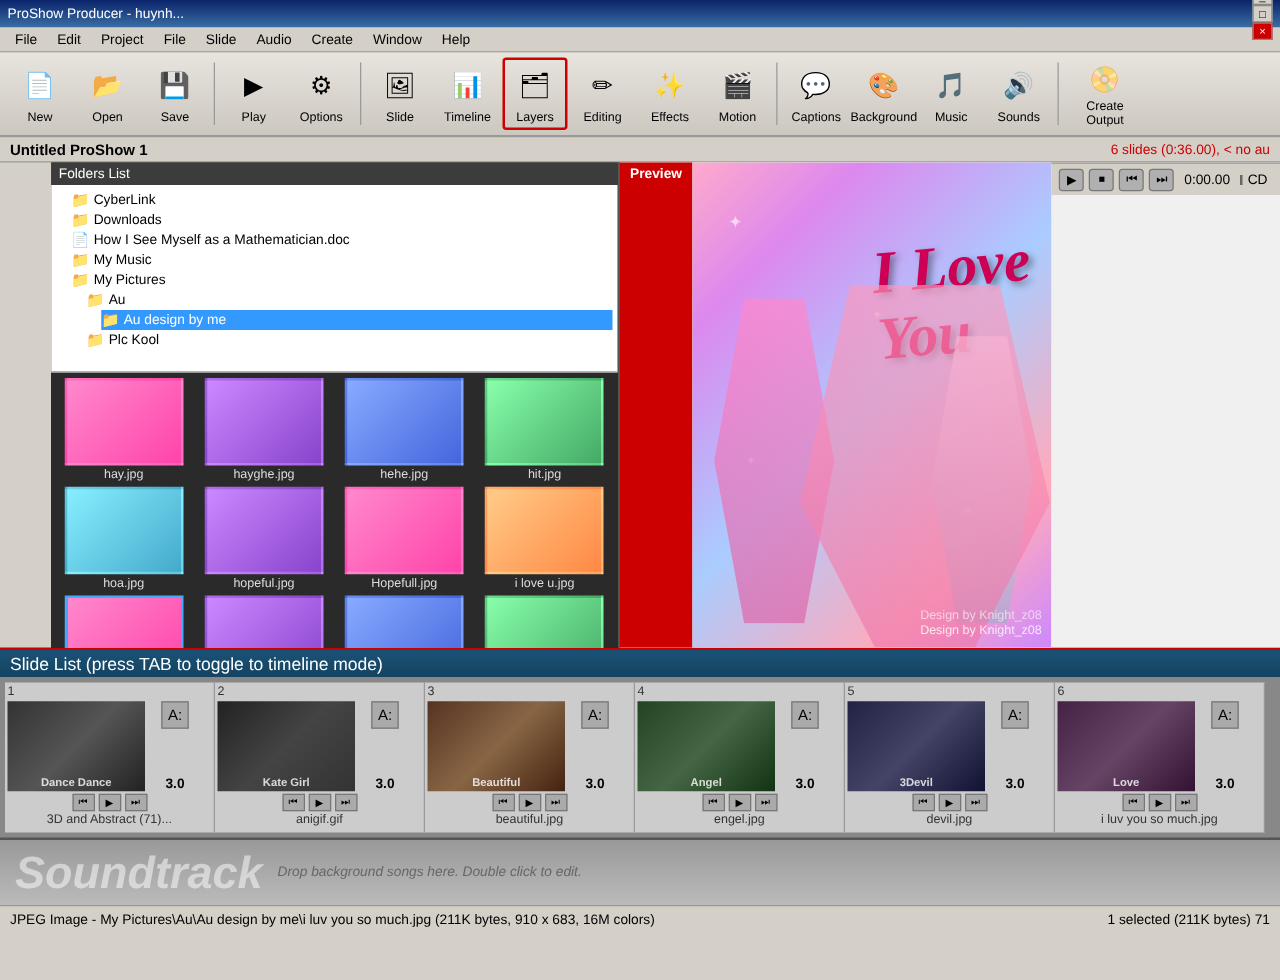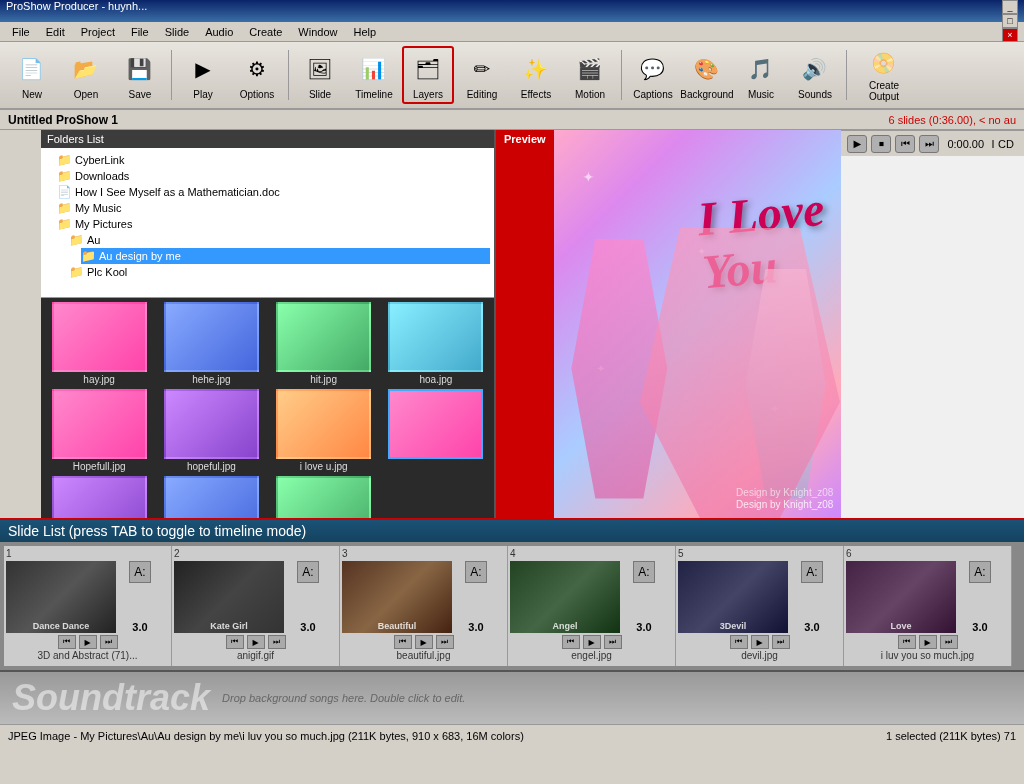--- a/index.html
+++ b/index.html
@@ -1,19 +1,19 @@
 <!DOCTYPE html>
 <html><head>
   <meta charset="utf-8">
   <style>
     * { margin: 0; padding: 0; box-sizing: border-box; }
     body { width: 1024px; height: 784px; background: #d4d0c8; font-family: 'Segoe UI', Tahoma, Arial, sans-serif; font-size: 11px; overflow: hidden; user-select: none; }
 
     
-    #title-bar { background: linear-gradient(to bottom, #0a246a, #3a6ea5); color: white; height: 22px; display: flex; align-items: flex-start; justify-content: space-between; padding: 0 6px; }
+    #title-bar { background: linear-gradient(to bottom, #0a246a, #3a6ea5); color: white; height: 22px; display: flex; align-items: center; justify-content: space-between; padding: 0 6px; }
     .title-btn { width: 16px; height: 14px; background: #d4d0c8; border: 1px solid #888; font-size: 9px; display: flex; align-items: center; justify-content: center; cursor: pointer; color: #000; }
 
     
     #menu-bar { background: #d4d0c8; height: 20px; display: flex; align-items: center; padding: 0 4px; border-bottom: 1px solid #999; }
     .menu-item { padding: 2px 8px; cursor: pointer; font-size: 11px; }
 
     
     #toolbar { background: linear-gradient(to bottom, #e8e4de, #ccc8c0); height: 68px; display: flex; align-items: center; padding: 4px 6px; border-bottom: 2px solid #999; gap: 2px; }
     .toolbar-btn { display: flex; flex-direction: column; align-items: center; justify-content: center; width: 52px; height: 58px; cursor: pointer; padding: 2px; }
     .toolbar-icon { width: 36px; height: 36px; display: flex; align-items: center; justify-content: center; font-size: 20px; }
@@ -236,38 +236,42 @@
         <span>Plc Kool</span>
       </div>
     </div>
 
     <div id="thumb-grid">
       <div class="thumb-item">
         <div class="thumb-img tb-pink"></div>
         <span class="thumb-label">hay.jpg</span>
       </div>
       <div class="thumb-item">
+        <div class="thumb-img tb-purple"></div>
+        <span class="thumb-label">hayghe.jpg</span>
+      </div>
+      <div class="thumb-item">
         <div class="thumb-img tb-blue"></div>
         <span class="thumb-label">hehe.jpg</span>
       </div>
       <div class="thumb-item">
         <div class="thumb-img tb-green"></div>
         <span class="thumb-label">hit.jpg</span>
       </div>
       <div class="thumb-item">
         <div class="thumb-img tb-cyan"></div>
         <span class="thumb-label">hoa.jpg</span>
       </div>
       <div class="thumb-item">
+        <div class="thumb-img tb-purple"></div>
+        <span class="thumb-label">hopeful.jpg</span>
+      </div>
+      <div class="thumb-item">
         <div class="thumb-img tb-pink"></div>
         <span class="thumb-label">Hopefull.jpg</span>
-      </div>
-      <div class="thumb-item">
-        <div class="thumb-img tb-purple"></div>
-        <span class="thumb-label">hopeful.jpg</span>
       </div>
       <div class="thumb-item">
         <div class="thumb-img tb-orange"></div>
         <span class="thumb-label">i love u.jpg</span>
       </div>
       <div class="thumb-item">
         <div class="thumb-img tb-pink selected" style="border-color:#4af; position:relative;">
           
         </div>
 

